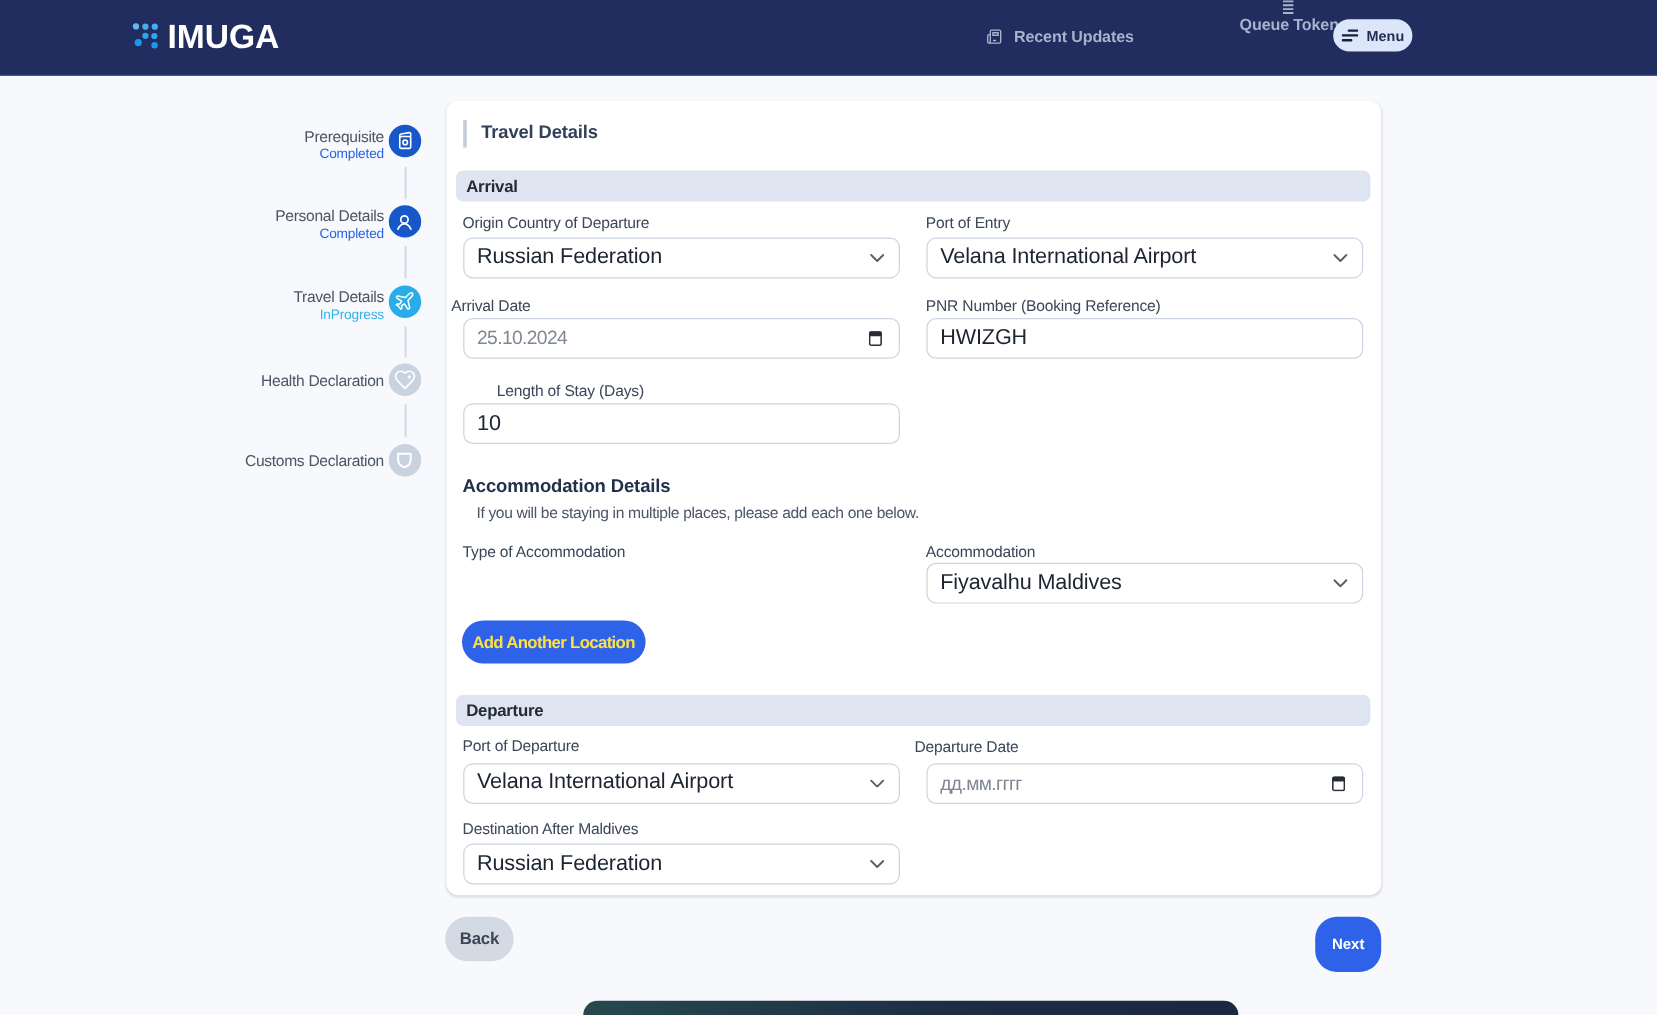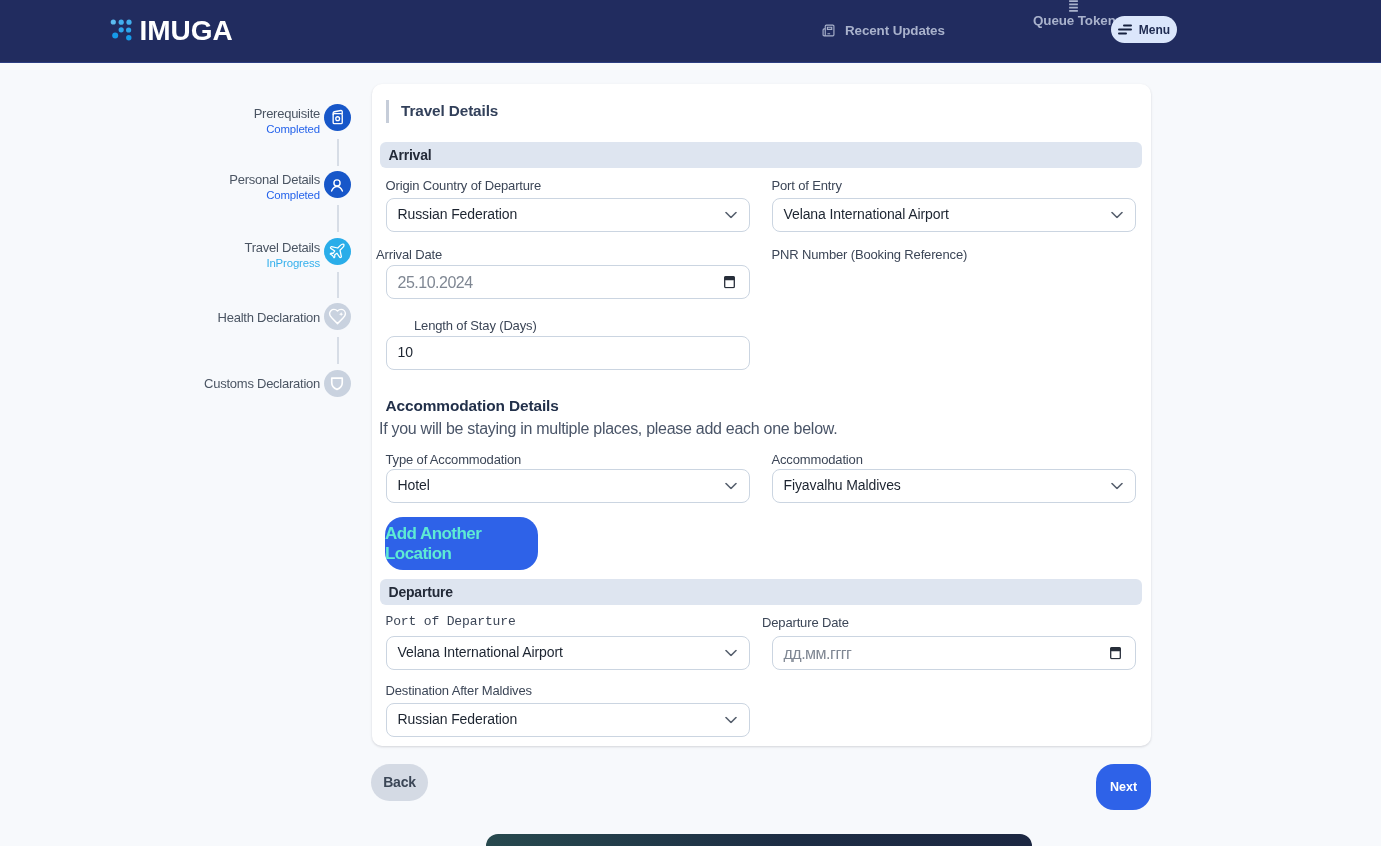--- a/index.html
+++ b/index.html
@@ -23,29 +23,29 @@
 .c-prog { background:#29ade9; }
 .c-todo { background:#c9d2df; }
 .vline { position:absolute; left:337px; width:1.5px; background:#d7dde6; }
 
 
 .card { position:absolute; left:372px; top:84px; width:779px; height:662px; background:#ffffff; border-radius:10px; box-shadow:0 1px 3px rgba(16,24,40,.1), 0 1px 2px rgba(16,24,40,.06); }
 .titlebar { position:absolute; left:13.5px; top:16px; width:3.5px; height:23px; background:#c6cdd9; }
 .card-title { position:absolute; left:29px; top:18px; font-size:15.3px; font-weight:bold; letter-spacing:-0.1px; color:#32405a; }
 .secbar { position:absolute; left:7.5px; width:762px; height:26px; background:#dee5f0; border-radius:6px; display:flex; align-items:center; padding-left:9px; font-size:14px; font-weight:bold; letter-spacing:-0.2px; color:#232a38; }
 .lbl { position:absolute; font-size:13px; letter-spacing:-0.15px; color:#3c4657; }
-.field { position:absolute; width:364.5px; height:34px; border:1px solid #cbd5e1; border-radius:8px; background:#fff; display:flex; align-items:center; padding-left:11px; padding-bottom:1.5px; font-size:14px; letter-spacing:-0.1px; color:#1c2430; }
+.field { position:absolute; width:364.5px; height:34px; border:1px solid #cbd5e1; border-radius:8px; background:#fff; display:flex; align-items:center; padding-left:11px; padding-bottom:1.5px; font-size:18px; letter-spacing:-0.1px; color:#1c2430; }
 .col1 { left:13.5px; }
 .col2 { left:399.5px; }
 .chev { position:absolute; right:12px; top:50%; transform:translateY(-50%); }
 .calic { position:absolute; right:14px; top:50%; transform:translateY(-50%); }
 .datetxt { color:#7f8793; font-size:16px; letter-spacing:-0.5px; padding-bottom:0; padding-top:2px; }
 .h2 { position:absolute; left:13.5px; font-size:15.4px; font-weight:bold; letter-spacing:-0.1px; color:#22304a; }
-.subtxt { position:absolute; left:7px; font-size:16px; letter-spacing:-0.28px; color:#4a5568; }
-.btn-add { position:absolute; left:13px; top:433px; width:152.5px; height:53px; background:#2e62e8; border-radius:18px; color:#5eead4; font-size:17px; letter-spacing:-0.55px; font-weight:bold; display:flex; align-items:center; justify-content:center; }
+.subtxt { position:absolute; left:25px; font-size:13px; letter-spacing:-0.28px; color:#4a5568; }
+.btn-add { position:absolute; left:13px; top:433px; width:152.5px; height:36px; background:#2e62e8; border-radius:18px; color:#fde047; font-size:14px; letter-spacing:-0.55px; font-weight:bold; display:flex; align-items:center; justify-content:center; }
 
 
 .btn-back { position:absolute; left:371px; top:763.5px; width:57px; height:37px; background:#d4dae4; border-radius:18.5px; color:#3b4656; font-size:14px; letter-spacing:-0.2px; display:flex; align-items:center; justify-content:center;font-weight:bold; }
 .btn-next { position:absolute; left:1096px; top:763.5px; width:55px; height:46px; background:#2e62e8; border-radius:18px; color:#fff; font-size:12.5px; font-weight:bold; display:flex; align-items:center; justify-content:center; }
 
 .banner { position:absolute; left:486px; top:834px; width:546px; height:12px; border-radius:14px 14px 0 0; background:linear-gradient(90deg,#27494e 0%, #1d2d44 55%, #1c2742 100%); }
 </style>
 </head>
 <body>
 
@@ -147,46 +147,42 @@
 
   <div class="lbl" style="left:4px; top:163px;">Arrival Date</div>
   <div class="lbl" style="left:399.5px; top:163px;">PNR Number (Booking Reference)</div>
 
   <div class="field col1 datetxt" style="top:181px;">25.10.2024
     <svg class="calic" width="11" height="13" viewBox="0 0 11 13" fill="none">
         <rect x="0.7" y="1.2" width="9.6" height="11" rx="1.2" stroke="#272e3a" stroke-width="1.3"></rect>
         <rect x="0.3" y="0.8" width="10.4" height="4" rx="1.2" fill="#272e3a"></rect>
       </svg>
   </div>
+  <div class="field col2" style="top:181px;">HWIZGH</div>
 
   <div class="lbl" style="left:2px; top:233.5px;margin-left:40px;">Length of Stay (Days)</div>
   <div class="field col1" style="top:252px;">10</div>
 
   <div class="h2" style="top:313px;">Accommodation Details</div>
   <div class="subtxt" style="top:336px;">If you will be staying in multiple places, please add each one below.</div>
 
   <div class="lbl" style="left:13.5px; top:368px;">Type of Accommodation</div>
   <div class="lbl" style="left:399.5px; top:368px;">Accommodation</div>
 
-  <div class="field col1" style="top:385px;">Hotel
-    <svg class="chev" width="12" height="7" viewBox="0 0 12 7" fill="none" stroke="#57606e" stroke-width="1.6" stroke-linecap="round" stroke-linejoin="round">
-        <path d="M1 1l5 5 5-5"></path>
-      </svg>
-  </div>
   <div class="field col2" style="top:385px;">Fiyavalhu Maldives
     <svg class="chev" width="12" height="7" viewBox="0 0 12 7" fill="none" stroke="#57606e" stroke-width="1.6" stroke-linecap="round" stroke-linejoin="round">
         <path d="M1 1l5 5 5-5"></path>
       </svg>
   </div>
 
   <div class="btn-add">Add Another Location</div>
 
   <div class="secbar" style="top:495px;">Departure</div>
 
-  <div class="lbl" style="left:13.5px; top:530px;font-family:Liberation Mono, monospace;">Port of Departure</div>
+  <div class="lbl" style="left:13.5px; top:530px;">Port of Departure</div>
   <div class="lbl" style="left:390px; top:531px;">Departure Date</div>
 
   <div class="field col1" style="top:551.5px;">Velana International Airport
     <svg class="chev" width="12" height="7" viewBox="0 0 12 7" fill="none" stroke="#57606e" stroke-width="1.6" stroke-linecap="round" stroke-linejoin="round">
         <path d="M1 1l5 5 5-5"></path>
       </svg>
   </div>
   <div class="field col2 datetxt" style="top:551.5px;">дд.мм.гггг
     <svg class="calic" width="11" height="13" viewBox="0 0 11 13" fill="none">
         <rect x="0.7" y="1.2" width="9.6" height="11" rx="1.2" stroke="#272e3a" stroke-width="1.3"></rect>

